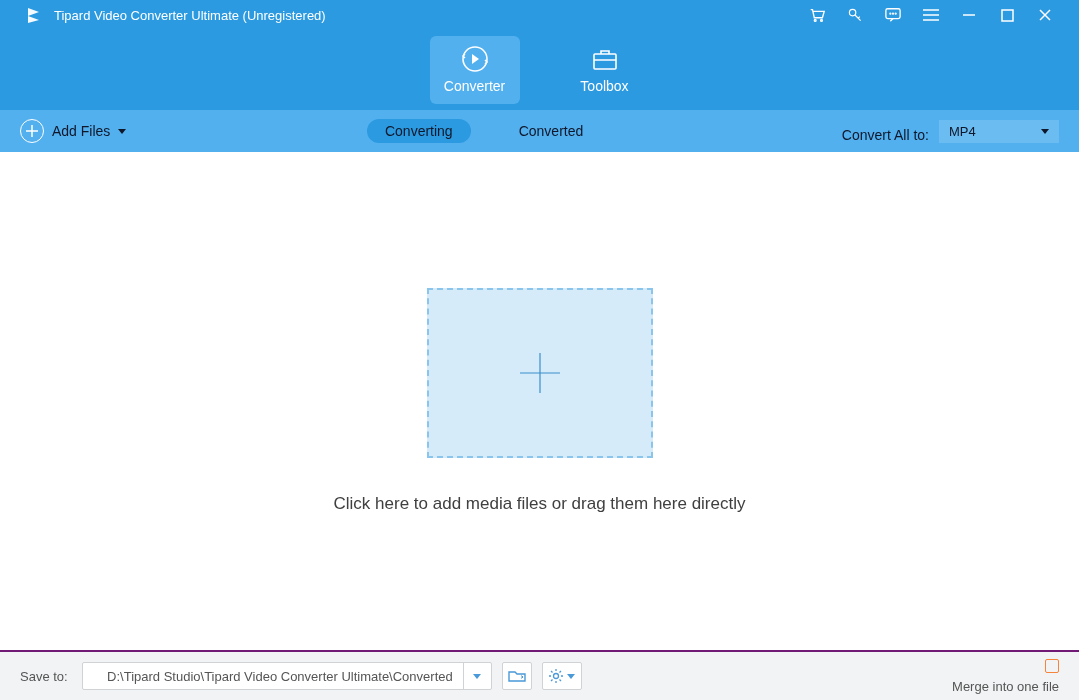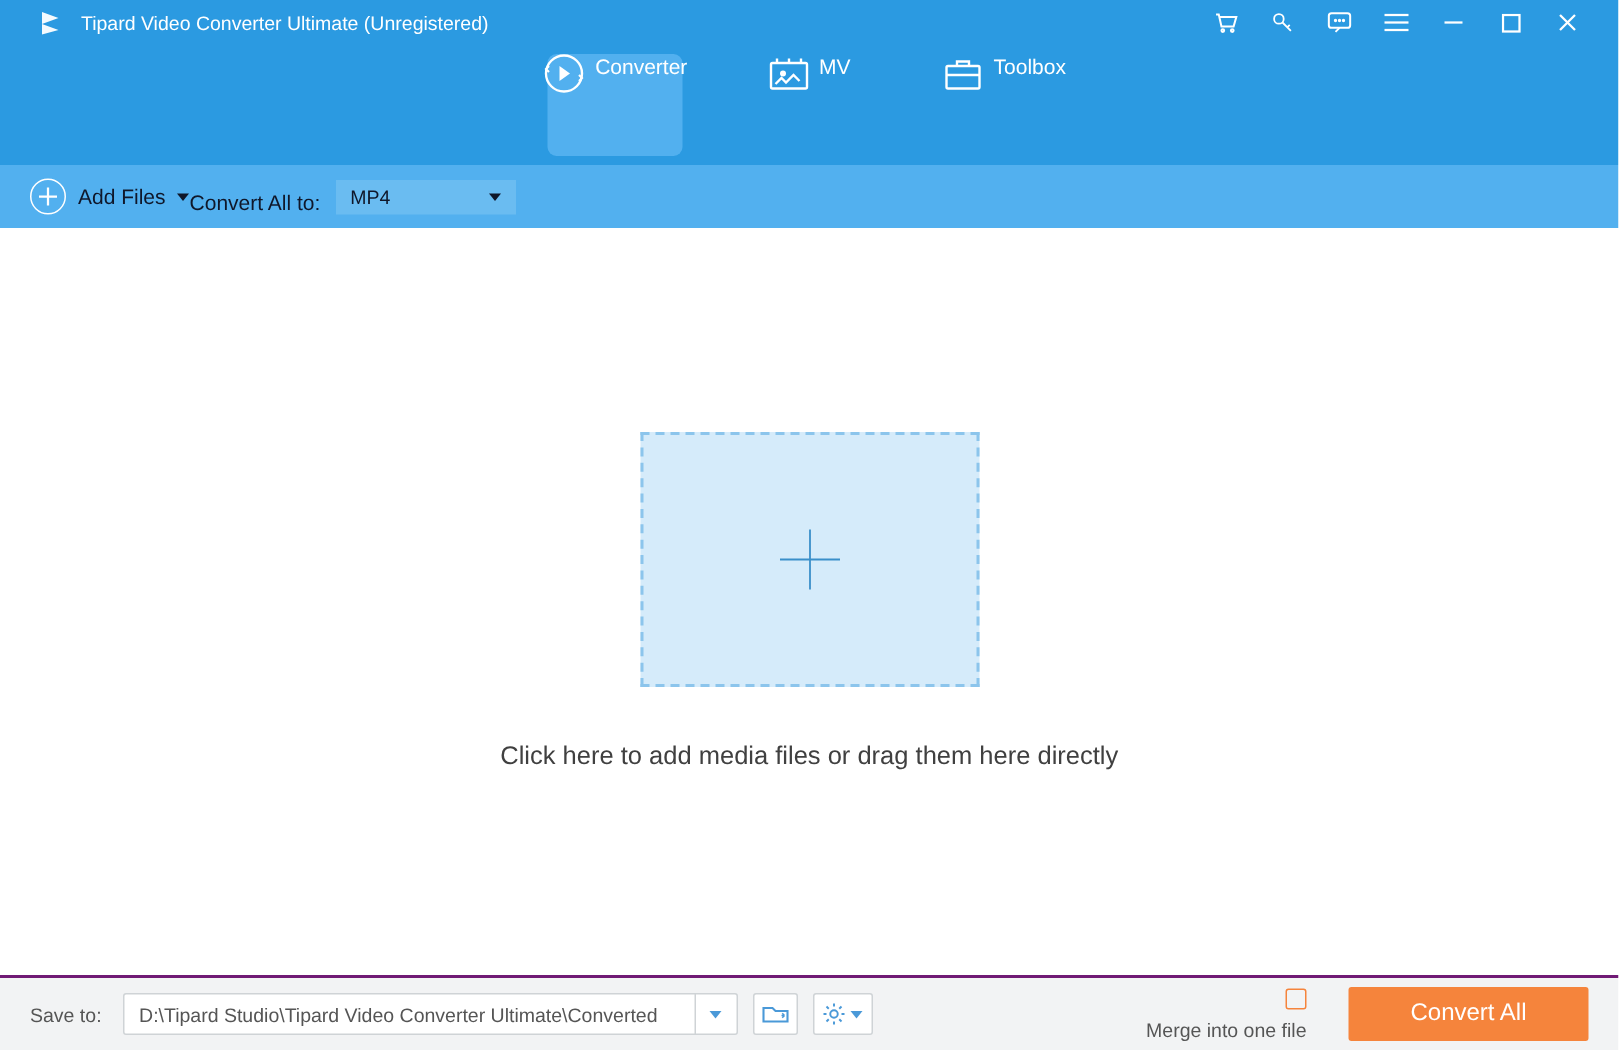--- a/index.html
+++ b/index.html
@@ -5,41 +5,41 @@
 * { margin: 0; padding: 0; box-sizing: border-box; font-family: "Segoe UI", Arial, sans-serif; }
 body { width: 1079px; height: 700px; overflow: hidden; background: #fff; }
 
 .titlebar { height: 30px; background: #2b9ae1; display: flex; align-items: center; padding: 0 24px; color: #fff; }
 .titlebar .logo { width: 20px; height: 20px; margin-right: 10px; display: flex; align-items: center; justify-content: center; }
 .titlebar .title { font-size: 13px; flex: 1; }
 .titlebar .window-controls { display: flex; gap: 18px; align-items: center; }
 .titlebar .window-controls span { cursor: pointer; display: flex; align-items: center; justify-content: center; width: 20px; height: 20px; }
 
 .navbar { height: 80px; background: #2b9ae1; display: flex; justify-content: center; align-items: center; gap: 40px; }
-.nav-item { display: flex; flex-direction: row; justify-content: center; color: #fff; font-size: 14px; width: 90px; height: 68px; border-radius: 6px; cursor: pointer; gap: 6px; }
+.nav-item { display: flex; flex-direction: column; align-items: center; justify-content: center; color: #fff; font-size: 14px; width: 90px; height: 68px; border-radius: 6px; cursor: pointer; gap: 6px; }
 .nav-item.active { background: #52b0ef; }
 .nav-item .icon { height: 26px; display: flex; align-items: center; justify-content: center; }
 
 .toolbar { height: 42px; background: #52b0ef; display: flex; align-items: center; padding: 0 20px; color: #0f172a; font-size: 14px; }
 .add-files { display: flex; align-items: center; gap: 8px; cursor: pointer; }
 .add-files .plus-circle { width: 24px; height: 24px; border: 1.5px solid #fff; border-radius: 50%; display: flex; align-items: center; justify-content: center; font-size: 16px; }
 .toolbar-center { flex: 1; display: flex; justify-content: center; gap: 30px; align-items: center; }
 .tab-pill { padding: 4px 18px; border-radius: 14px; cursor: pointer; }
 .tab-pill.active { background: #2b9ae1; }
 .toolbar-right { display: flex; align-items: flex-end; gap: 10px; }
 .format-select { background: #6abcf1; padding: 4px 10px; min-width: 120px; display: flex; justify-content: space-between; align-items: center; cursor: pointer; font-size: 13px; }
 
 .content { height: 498px; display: flex; flex-direction: column; align-items: center; justify-content: center; background: #fff; }
 .dropzone { width: 226px; height: 170px; border: 2px dashed #8cc5ec; background: #d5ebfa; display: flex; align-items: center; justify-content: center; cursor: pointer; margin-bottom: 36px; }
 .dropzone-text { color: #404040; font-size: 17px; }
 
 .bottombar { height: 50px; background: #f2f3f4; border-top: 2px solid #701a75; display: flex; align-items: center; padding: 0 20px; gap: 10px; font-size: 13px; color: #555; }
 .save-to-label { margin-right: 4px; }
 .path-box { display: flex; align-items: center; border: 1px solid #cfd3d6; background: #fff; border-radius: 2px; height: 28px; }
-.path-box .path-text { padding: 0 10px; width: 380px; white-space: nowrap; overflow: hidden; }
+.path-box .path-text { padding: 0 10px; width: 380px; white-space: nowrap; overflow: hidden; text-align: right; }
 .path-box .path-drop { width: 28px; height: 28px; border-left: 1px solid #cfd3d6; display: flex; align-items: center; justify-content: center; cursor: pointer; }
 .icon-btn { width: 30px; height: 28px; border: 1px solid #cfd3d6; background: #fff; border-radius: 2px; display: flex; align-items: center; justify-content: center; cursor: pointer; color: #4a99d8; }
 .spacer { flex: 1; }
 .merge-box { display: flex; align-items: flex-end; gap: 6px; cursor: pointer; flex-direction: column; }
 .merge-box .checkbox { width: 14px; height: 14px; border: 1.5px solid #f5843c; border-radius: 2px; }
 .convert-btn { width: 160px; height: 36px; background: #f5843c; color: #fff; font-size: 16px; display: flex; align-items: center; justify-content: center; border-radius: 2px; cursor: pointer; margin-left: 18px; }
 
 .triangle-down { width: 0; height: 0; border-left: 5px solid transparent; border-right: 5px solid transparent; border-top: 6px solid currentColor; }
 .triangle-down.small { border-left-width: 4px; border-right-width: 4px; border-top-width: 5px; }
 </style>
@@ -109,49 +109,46 @@
           <circle cx="15" cy="15" r="12"></circle>
           <path d="M12 10l7 5-7 5z" fill="#fff" stroke="none"></path>
           <path d="M5 10l-2 2 2 2M25 20l2-2-2-2" stroke-width="1.4"></path>
         </svg>
     </span>
     <span>Converter</span>
   </div>
   <div class="nav-item">
     <span class="icon">
       <svg width="28" height="26" viewBox="0 0 28 26" fill="none" stroke="#fff" stroke-width="1.6">
-          <rect x="2" y="6" width="24" height="17" rx="1"></rect>
-          <path d="M6 6V3m8 3V3m8 3V3"></path>
-          <circle cx="10" cy="13" r="2" fill="#fff" stroke="none"></circle>
-          <path d="M5 20l4-4 3 3 5-5 4 4"></path>
-        </svg>
-    </span>
-    <span>MV</span>
-  </div>
-  <div class="nav-item">
-    <span class="icon">
-      <svg width="28" height="26" viewBox="0 0 28 26" fill="none" stroke="#fff" stroke-width="1.6">
           <rect x="3" y="8" width="22" height="15" rx="1"></rect>
           <path d="M3 14h22M10 8V5h8v3"></path>
         </svg>
     </span>
     <span>Toolbox</span>
   </div>
 </div>
 
 <div class="toolbar">
   <div class="add-files">
     <span class="plus-circle">
       <svg width="14" height="14" viewBox="0 0 14 14" stroke="#fff" stroke-width="1.5">
           <line x1="7" y1="1" x2="7" y2="13"></line>
           <line x1="1" y1="7" x2="13" y2="7"></line>
         </svg>
     </span>
     <span>Add Files</span>
     <span class="triangle-down small"></span>
+  </div>
+  <div class="toolbar-center">
+    <div class="tab-pill active">
+      <span>Converting</span>
+    </div>
+    <div class="tab-pill">
+      <span>Converted</span>
+    </div>
   </div>
   <div class="toolbar-right">
     <span>Convert All to:</span>
     <div class="format-select">
       <span>MP4</span>
       <span class="triangle-down small"></span>
     </div>
   </div>
 </div>
 
@@ -184,16 +181,13 @@
         <circle cx="8" cy="8" r="2.5"></circle>
         <path d="M8 1v2M8 13v2M1 8h2M13 8h2M3 3l1.5 1.5M11.5 11.5L13 13M13 3l-1.5 1.5M4.5 11.5L3 13"></path>
       </svg>
     <span class="triangle-down small" style="color:#4a99d8;margin-left:3px"></span>
   </div>
   <div class="spacer"></div>
   <div class="merge-box">
     <span class="checkbox"></span>
     <span>Merge into one file</span>
   </div>
-  <div class="convert-btn">
-    <span>Convert All</span>
-  </div>
 </div>
 
 </body></html>

